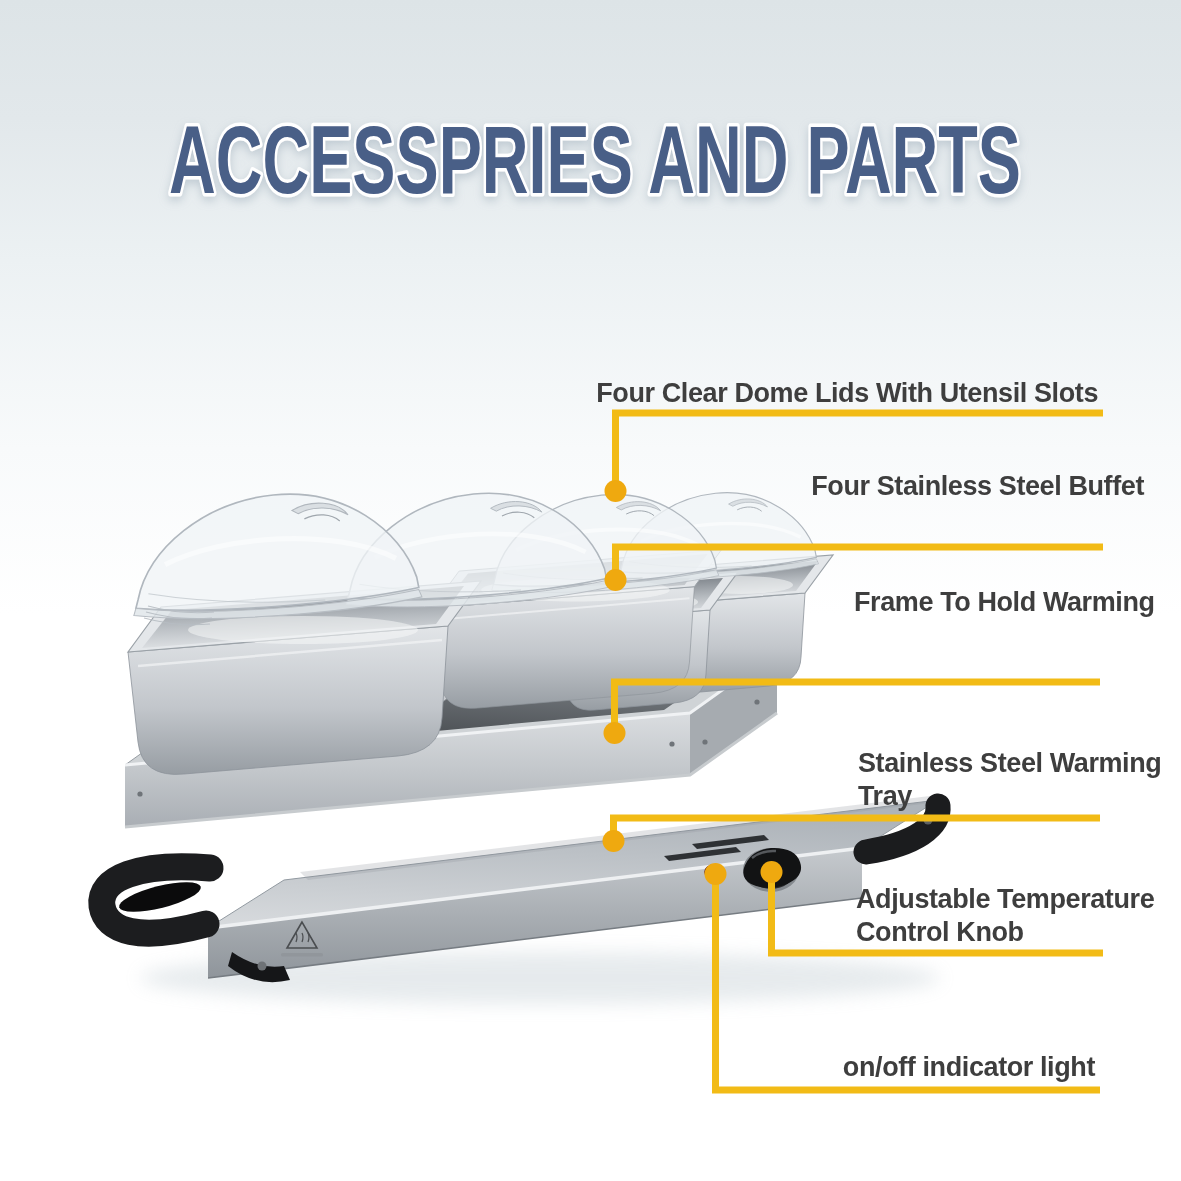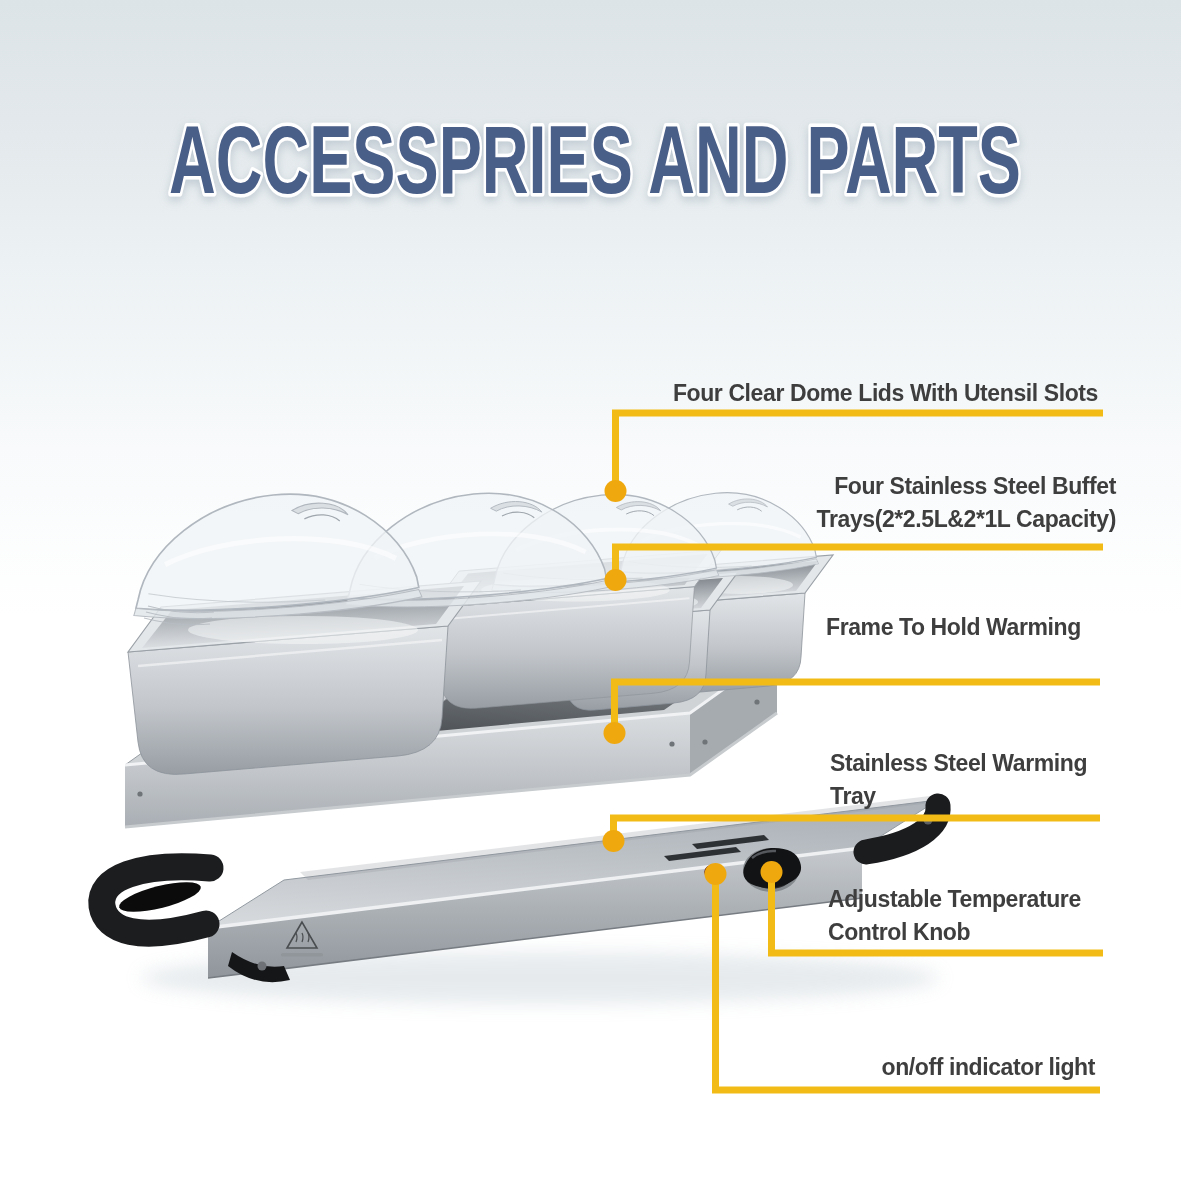--- a/index.html
+++ b/index.html
@@ -4,27 +4,27 @@
 <style>
   html,body{margin:0;padding:0;background:#fff;}
   .stage{
     position:relative;width:1181px;height:1181px;overflow:hidden;
     background:linear-gradient(180deg,#dde4e7 0%,#e2e8eb 10%,#ecf1f3 22%,#f8fafb 38%,#ffffff 52%,#ffffff 100%);
     font-family:"Liberation Sans",sans-serif;
   }
   .title-svg{position:absolute;left:0;top:0;width:1181px;height:260px;}
   .scene{position:absolute;left:0;top:0;width:1181px;height:1181px;}
   .callout{
-    position:absolute;color:#3e3e3e;font-weight:700;font-size:23px;
-    line-height:33px;letter-spacing:-0.4px;white-space:nowrap;
+    position:absolute;color:#3e3e3e;font-weight:700;font-size:27px;
+    line-height:33px;letter-spacing:-0.4px;white-space:nowrap;margin-left:28px;
   }
   .callout span{display:block;}
   .c1{right:83px;top:377px;text-align:right;}
   .c2{left:744px;top:470px;width:372px;text-align:right;white-space:normal;}
-  .c3{left:826px;top:611px;}
+  .c3{left:826px;top:586px;}
   .c4{left:830px;top:747px;}
   .c5{left:828px;top:883px;}
   .c6{right:86px;top:1051px;text-align:left;}
 </style>
 </head>
 <body>
 
 <div class="stage">
 
   <svg class="title-svg" viewBox="0 0 1181 260">
@@ -191,21 +191,20 @@
       <circle cx="771.5" cy="872" r="11"></circle>
       <circle cx="715.5" cy="874" r="11"></circle>
     </g>
   </svg>
 
   <div class="callout c1">
     <span>Four Clear Dome Lids With Utensil Slots</span>
   </div>
   <div class="callout c2">
     <span>Four Stainless Steel Buffet</span>
-    <span>Trays(2*2.5L&amp;2*1L Capacity)</span>
   </div>
   <div class="callout c3">
     <span>Frame To Hold Warming</span>
   </div>
   <div class="callout c5">
     <span>Adjustable Temperature</span>
     <span>Control Knob</span>
   </div>
   <div class="callout c4">
     <span>Stainless Steel Warming</span>

